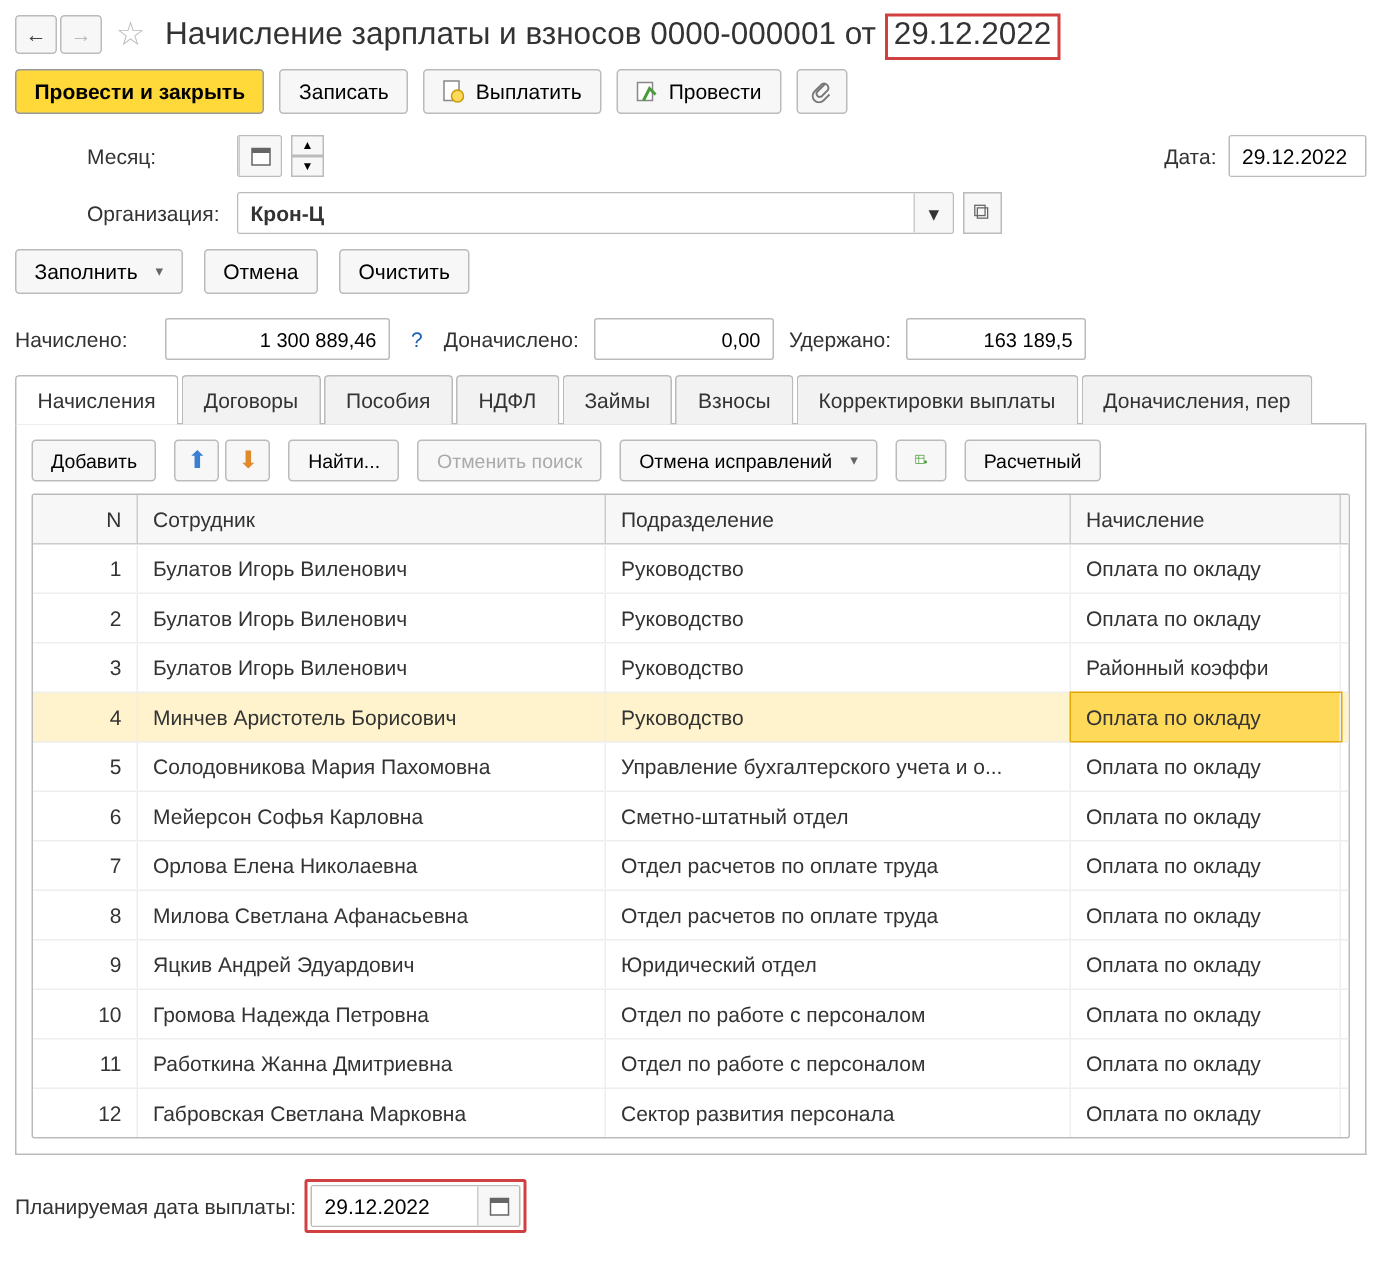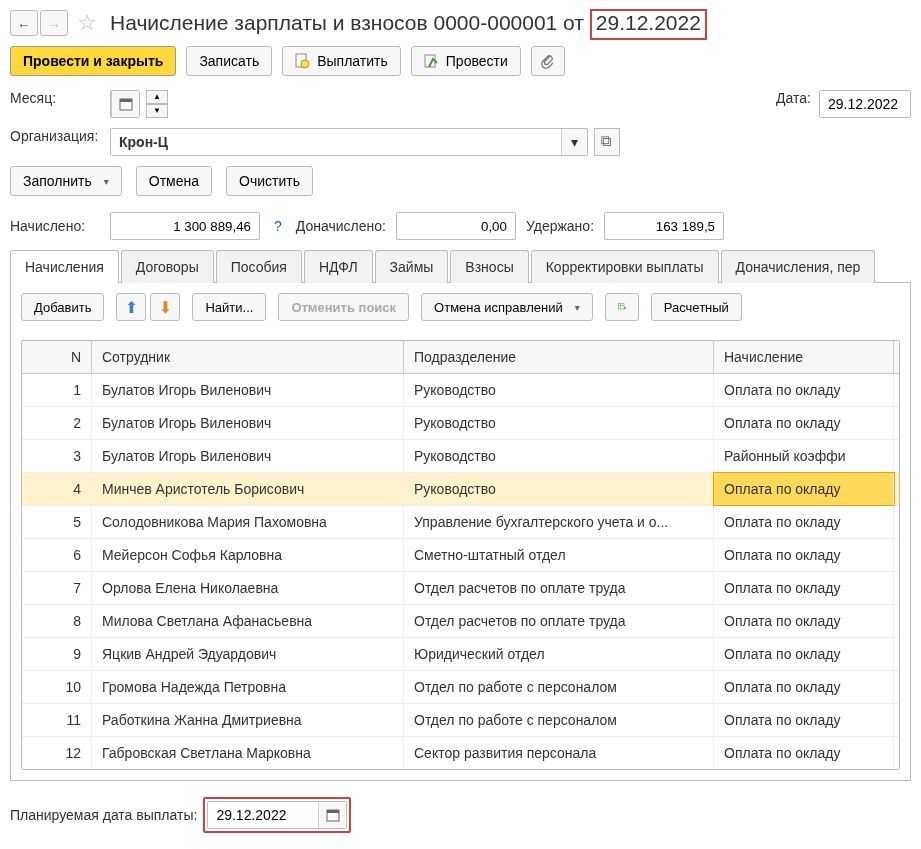--- a/index.html
+++ b/index.html
@@ -11,21 +11,21 @@
 .star-icon { width: 26px; height: 26px; display: inline-flex; align-items: center; justify-content: center; color: #bbb; font-size: 22px; margin: 0 4px; }
 .title { font-size: 21px; color: #333; margin-left: 4px; }
 .title-date-hl { border: 2px solid #d04040; padding: 0 4px 4px 4px; }
 
 .toolbar { display: flex; align-items: center; gap: 10px; margin-bottom: 14px; }
 .btn { height: 30px; padding: 0 12px; border: 1px solid #bbb; background: #f7f7f7; border-radius: 3px; cursor: pointer; display: inline-flex; align-items: center; gap: 6px; font-size: 14px; }
 .btn.primary { background: #ffd83a; border-color: #999; font-weight: bold; }
 .btn.icon-only { width: 34px; padding: 0; justify-content: center; }
 .btn .ico { width: 16px; height: 16px; display: inline-flex; align-items: center; justify-content: center; }
 
-.form-row { display: flex; margin-bottom: 10px; }
+.form-row { display: flex; align-items: center; margin-bottom: 10px; margin-left: 48px; }
 .form-label { min-width: 100px; color: #333; }
 .org-label { min-width: 100px; }
 .input-wrap { display: flex; align-items: stretch; border: 1px solid #bbb; border-radius: 2px; height: 28px; }
 .input-wrap input, .input-wrap .input-text { border: none; padding: 0 8px; font-size: 14px; outline: none; background: #fff; }
 .month-field .input-text { width: 150px; line-height: 26px; }
 .cal-btn { width: 28px; border-left: 1px solid #ccc; display: flex; align-items: center; justify-content: center; background: #f7f7f7; cursor: pointer; }
 .spinner { display: flex; flex-direction: column; margin-left: 6px; }
 .spinner button { width: 22px; height: 14px; border: 1px solid #bbb; background: #f7f7f7; font-size: 8px; padding: 0; cursor: pointer; line-height: 8px; }
 .date-label-right { margin-left: auto; margin-right: 8px; }
 .date-input input { width: 90px; }
@@ -40,23 +40,23 @@
 .total-label { min-width: 90px; }
 .num-field { height: 28px; border: 1px solid #bbb; border-radius: 2px; padding: 0 8px; text-align: right; width: 150px; background: #fff; }
 .num-field.wide { width: 120px; }
 .q-link { color: #1a63b3; cursor: pointer; padding: 0 4px; }
 
 .tabs { display: flex; border-bottom: 1px solid #bbb; }
 .tab { padding: 8px 14px; border: 1px solid #bbb; border-bottom: none; background: #f2f2f2; margin-right: 2px; margin-bottom: -1px; cursor: pointer; white-space: nowrap; border-radius: 3px 3px 0 0; }
 .tab.active { background: #fff; position: relative; z-index: 2; }
 
 .tab-body { border: 1px solid #bbb; border-top: none; padding: 10px 10px; }
-.tab-toolbar { display: flex; align-items: flex-end; gap: 12px; margin-bottom: 19px; }
+.tab-toolbar { display: flex; align-items: flex-end; gap: 12px; margin-bottom: 8px; }
 .btn.sml { height: 28px; font-size: 13px; }
-.btn.sml.disabled { color: #aaa; font-weight: bold; }
+.btn.sml.disabled { color: #aaa; }
 .arrow-btn { width: 30px; display: inline-flex; align-items: center; justify-content: center; }
 .arrow-blue { color: #3a7fd1; font-size: 16px; }
 .arrow-orange { color: #e08a2b; font-size: 16px; }
 .icon-table { width: 34px; }
 
 
 .grid { border: 1px solid #bbb; border-radius: 2px; }
 .grid-head, .grid-row { display: flex; align-items: stretch; }
 .grid-head { background: #f7f7f7; border-bottom: 1px solid #ccc; }
 .gc { padding: 8px 10px; border-right: 1px solid #eee; overflow: hidden; text-overflow: ellipsis; white-space: nowrap; }

